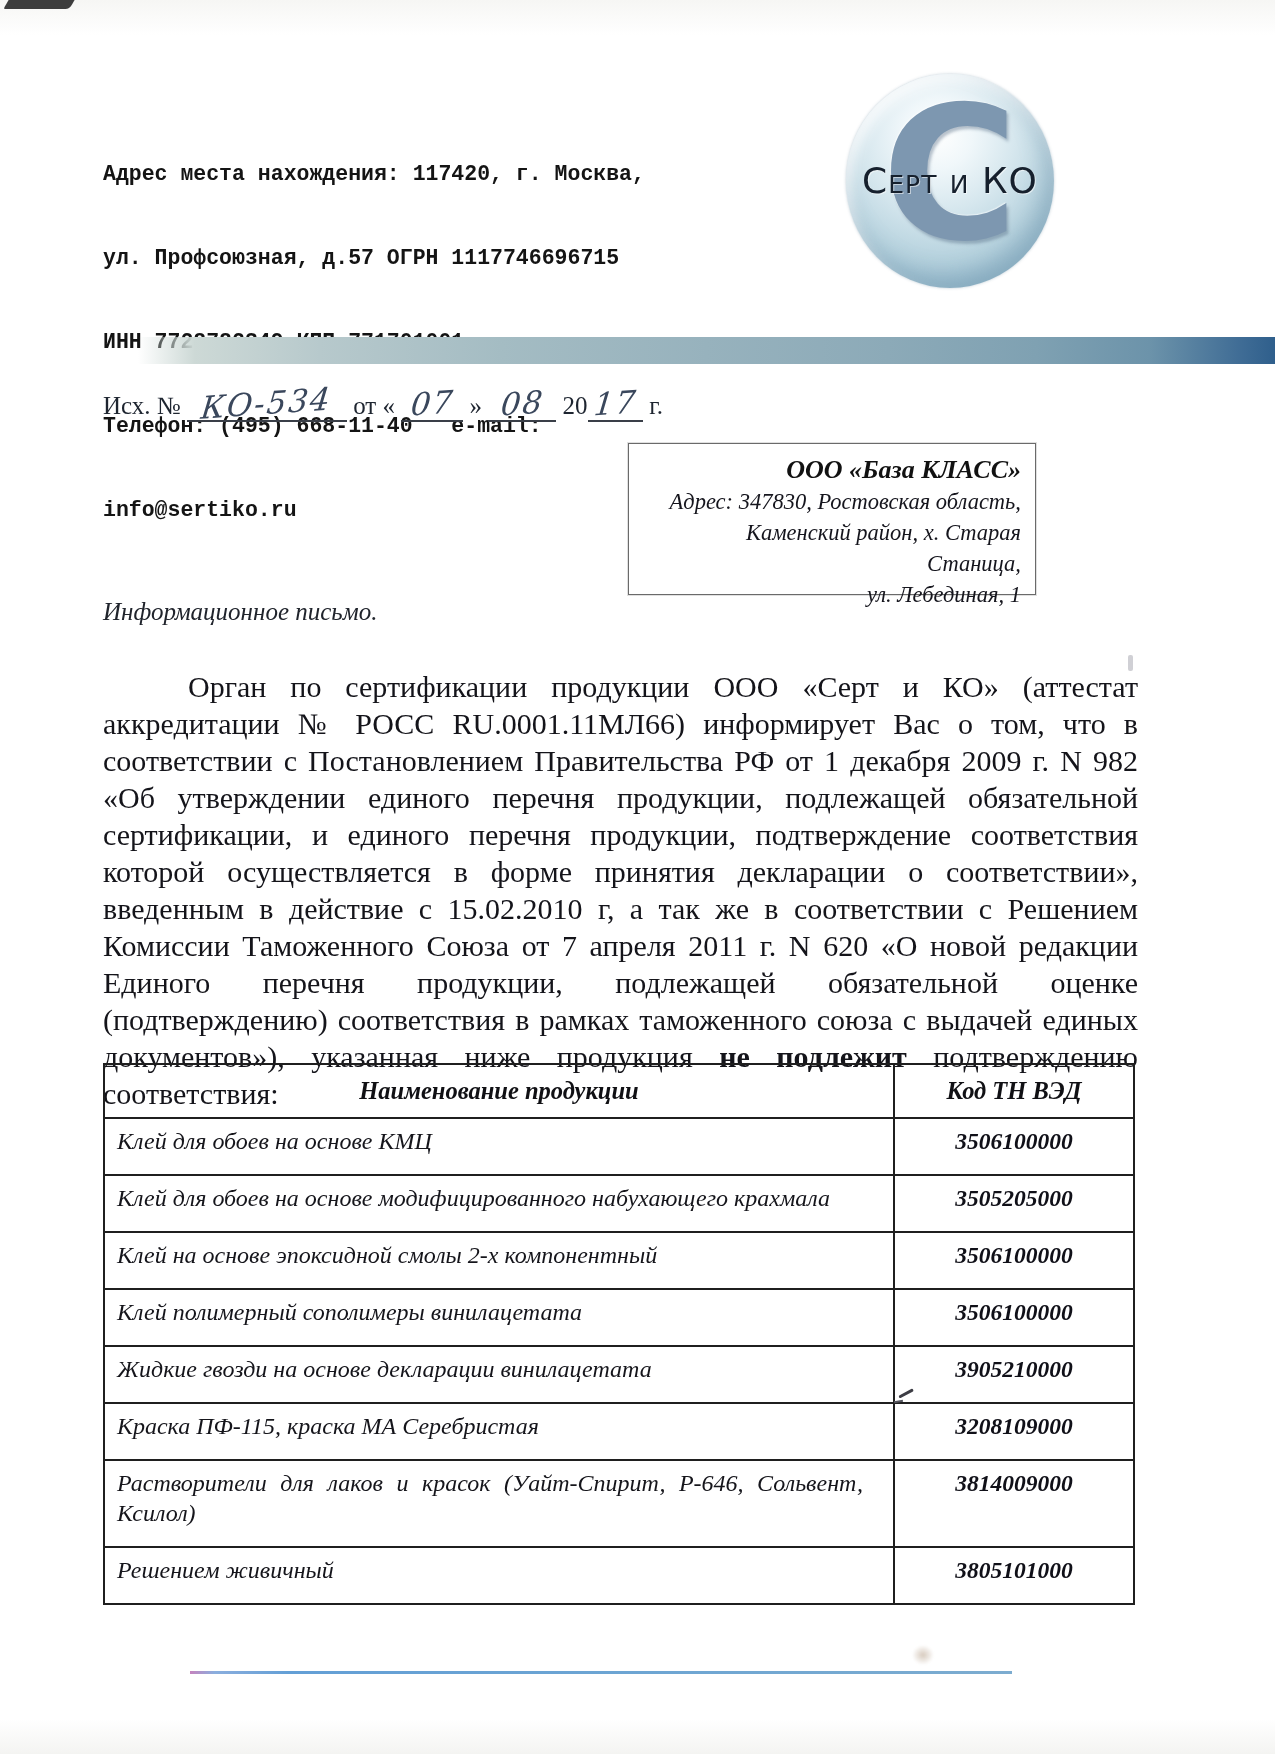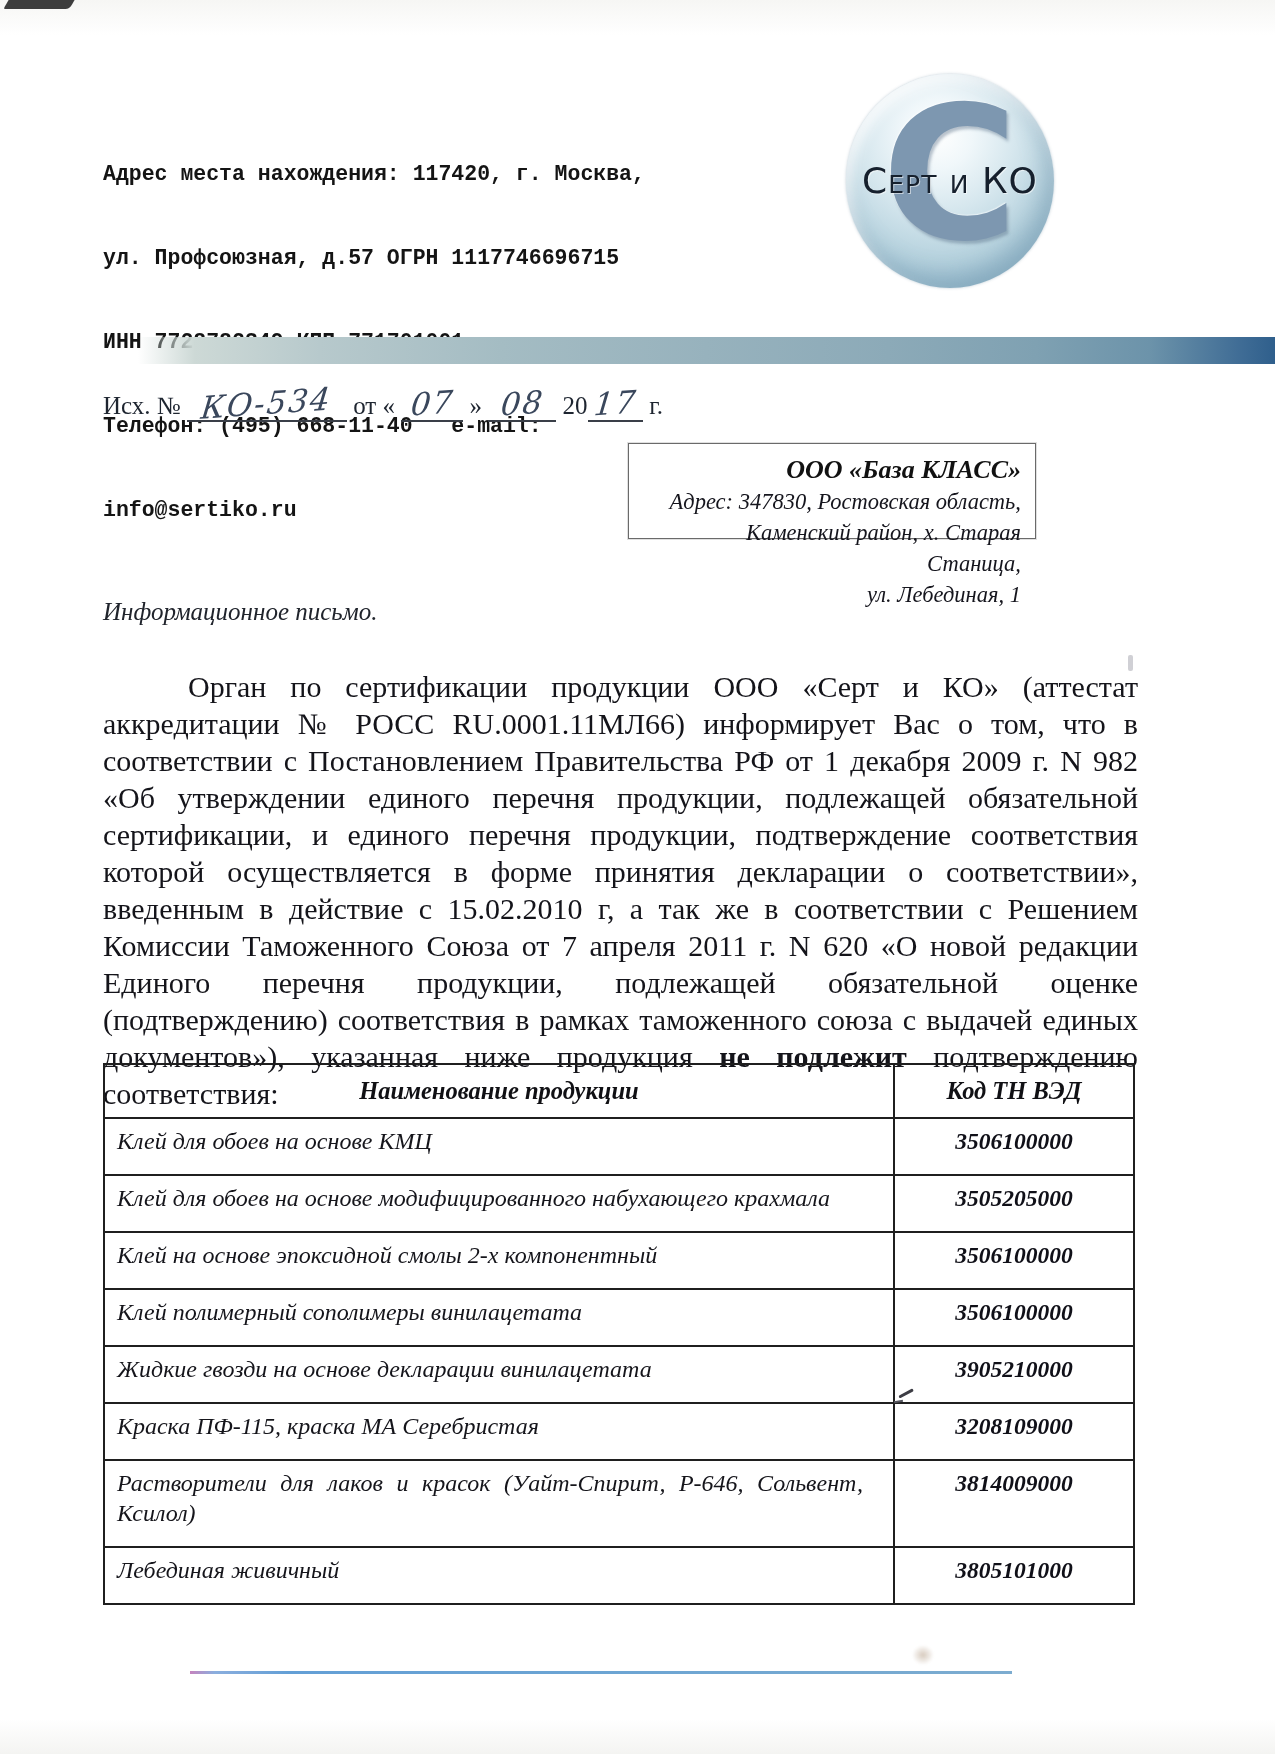--- a/index.html
+++ b/index.html
@@ -33,21 +33,21 @@
   
   .refline{position:absolute;left:103px;top:388px;font-size:25px;color:#1e2530;white-space:nowrap;}
   .blank{display:inline-block;border-bottom:2px solid #3a3f48;text-align:center;line-height:1;padding:0 6px 1px;}
   .hw{font-family:"DejaVu Serif",serif;font-style:italic;font-size:31px;color:#3a475c;display:inline-block;transform:rotate(-4deg) skewX(-10deg);letter-spacing:2px;}
   .blank.num{min-width:148px;}
   .blank.day{min-width:50px;}
   .blank.mon{min-width:56px;}
   .blank.yr{min-width:40px;}
 
   
-  .recipient{position:absolute;left:628px;top:443px;width:408px;height:96px;border:1px solid #6a6a6a;
+  .recipient{position:absolute;left:628px;top:443px;width:408px;height:152px;border:1px solid #6a6a6a;
     box-shadow:0 0 0 1px rgba(130,130,130,.25);text-align:right;padding:10px 14px 0 28px;box-sizing:border-box;}
   .r-name{font-weight:bold;font-style:italic;font-size:26px;line-height:32px;color:#111;}
   .r-line{font-style:italic;font-size:22.5px;line-height:31px;color:#15151d;}
 
   .subject{position:absolute;left:103px;top:598px;font-style:italic;font-size:25px;color:#20242c;}
 
   .body-par{position:absolute;left:103px;top:668px;width:1035px;margin:0;
     font-size:30px;line-height:37px;text-align:justify;text-indent:85px;color:#14141a;}
   .body-par b{font-weight:bold;}
 
@@ -146,21 +146,21 @@
       </tr>
       <tr>
         <td class="name">Краска ПФ-115, краска МА Серебристая</td>
         <td class="code">3208109000</td>
       </tr>
       <tr>
         <td class="name">Растворители для лаков и красок (Уайт-Спирит, Р-646, Сольвент, Ксилол)</td>
         <td class="code">3814009000</td>
       </tr>
       <tr>
-        <td class="name">Лебединая живичный</td>
+        <td class="name">Решением живичный</td>
         <td class="code">3805101000</td>
       </tr>
     </tbody>
   </table>
 
   <div class="tick"></div>
   <div class="dot-noise"></div>
   <div class="smudge"></div>
   <div class="bottom-line"></div>
 

